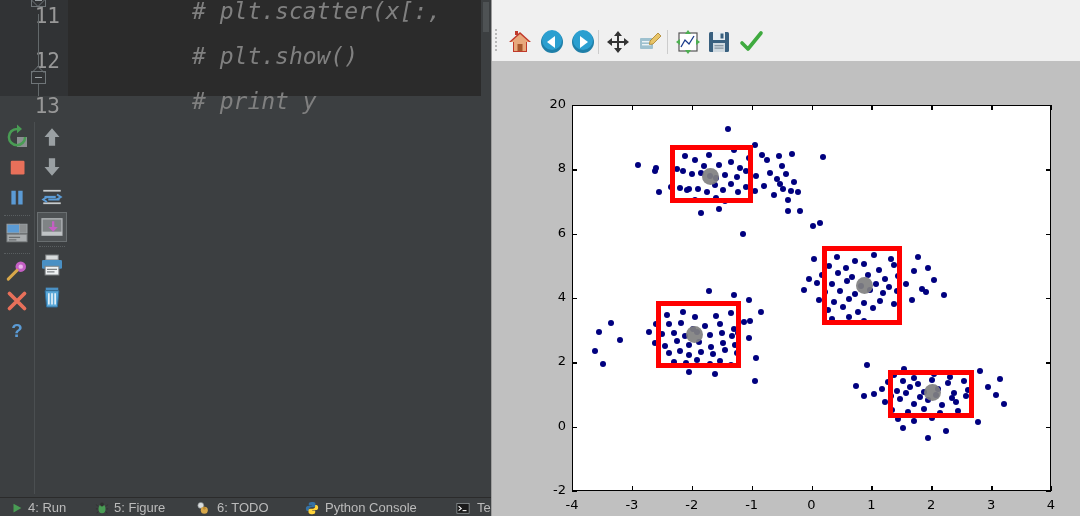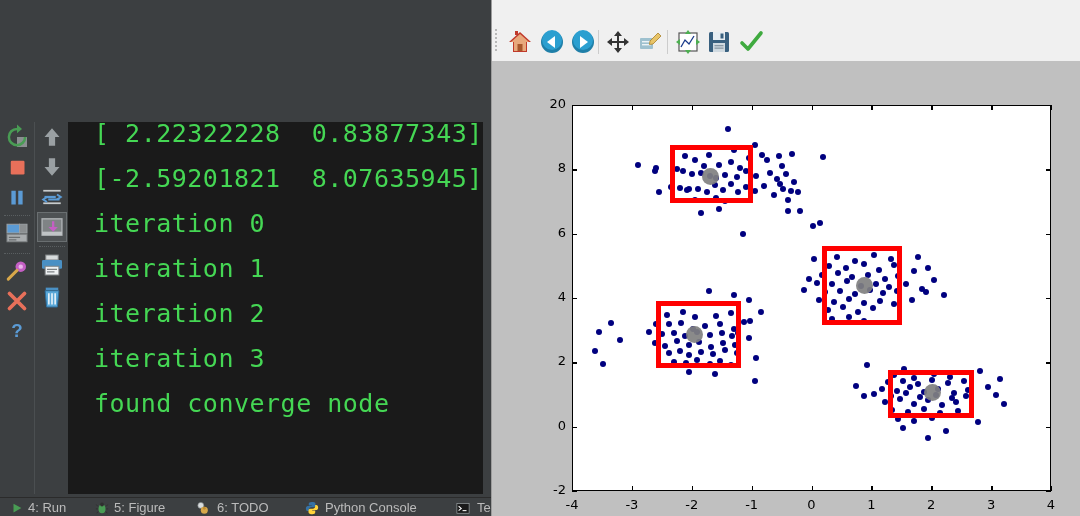--- a/index.html
+++ b/index.html
@@ -210,20 +210,39 @@
     position: absolute; border: 5px solid #ff0000; box-sizing: border-box;
   }
 </style>
 </head>
 <body>
 
 <div id="root">
 
   <div id="ide">
 
+    <div id="editor">
+      <div class="gutter">
+        <div class="linenum" style="top:4px;">11</div>
+        <div class="linenum" style="top:49px;">12</div>
+        <div class="linenum" style="top:94px;">13</div>
+        <div class="fold-tip-down" style="top:0px;"></div>
+        <div class="fold-box" style="top:-6px;"></div>
+        <div class="fold-line" style="top:14px; height:58px;"></div>
+        <div class="fold-tip-up" style="top:66px;"></div>
+        <div class="fold-box" style="top:71px;"></div>
+        <div class="fold-line" style="top:84px; height:12px;"></div>
+      </div>
+      <div class="codeline" style="top:-2px;"># plt.scatter(x[:,</div>
+      <div class="codeline" style="top:43px;"># plt.show()</div>
+      <div class="codeline" style="top:88px;"># print y</div>
+      <div id="editor-scrollbar">
+        <div class="thumb"></div>
+      </div>
+    </div>
 
 
     <div id="tb-left" class="tb-col">
       <div class="tb-btn" style="top:0px;">
         <svg viewBox="0 0 24 24" width="30" height="30">
           <rect x="12" y="12" width="8" height="8" fill="#8b8f91"></rect>
           <path d="M12 5V2l4 3.5L12 9V6.5A5.5 5.5 0 1 0 17.5 12h2A7.5 7.5 0 1 1 12 4.5z" fill="#499c54"></path>
         </svg>
       </div>
       <div class="tb-btn" style="top:30px;">
@@ -306,29 +325,20 @@
       </div>
       <div class="tb-btn" style="top:160px;">
         <svg viewBox="0 0 24 24" width="30" height="30">
           <rect x="7" y="4.5" width="10" height="2" fill="#4a90c4"></rect>
           <path d="M6.5 7 H17.5 L16.3 20 H7.7 Z" fill="#5aa8d8" stroke="#2e6f9e" stroke-width="0.8"></path>
           <path d="M9.5 9 V18 M12 9 V18 M14.5 9 V18" stroke="#ffffff" stroke-width="1.1"></path>
         </svg>
       </div>
     </div>
 
-    <div id="console">
-      <div class="outline" style="top:-3px;">[ 2.22322228  0.83877343]</div>
-      <div class="outline" style="top:42px;">[-2.59201821  8.07635945]</div>
-      <div class="outline" style="top:87px;">iteration 0</div>
-      <div class="outline" style="top:132px;">iteration 1</div>
-      <div class="outline" style="top:177px;">iteration 2</div>
-      <div class="outline" style="top:222px;">iteration 3</div>
-      <div class="outline" style="top:267px;">found converge node</div>
-    </div>
     <div id="console-scroll"></div>
 
     <div id="statusbar">
       <div class="sb-item" style="left:28px;">4: Run</div>
       <svg class="sb-ico" style="left:10px;" viewBox="0 0 16 16">
         <path d="M4 3 L13 8 L4 13 Z" fill="#499c54"></path>
       </svg>
       <div class="sb-item" style="left:114px;">5: Figure</div>
       <svg class="sb-ico" style="left:95px;" viewBox="0 0 16 16">
         <ellipse cx="8" cy="9" rx="4" ry="5" fill="#499c54"></ellipse>

